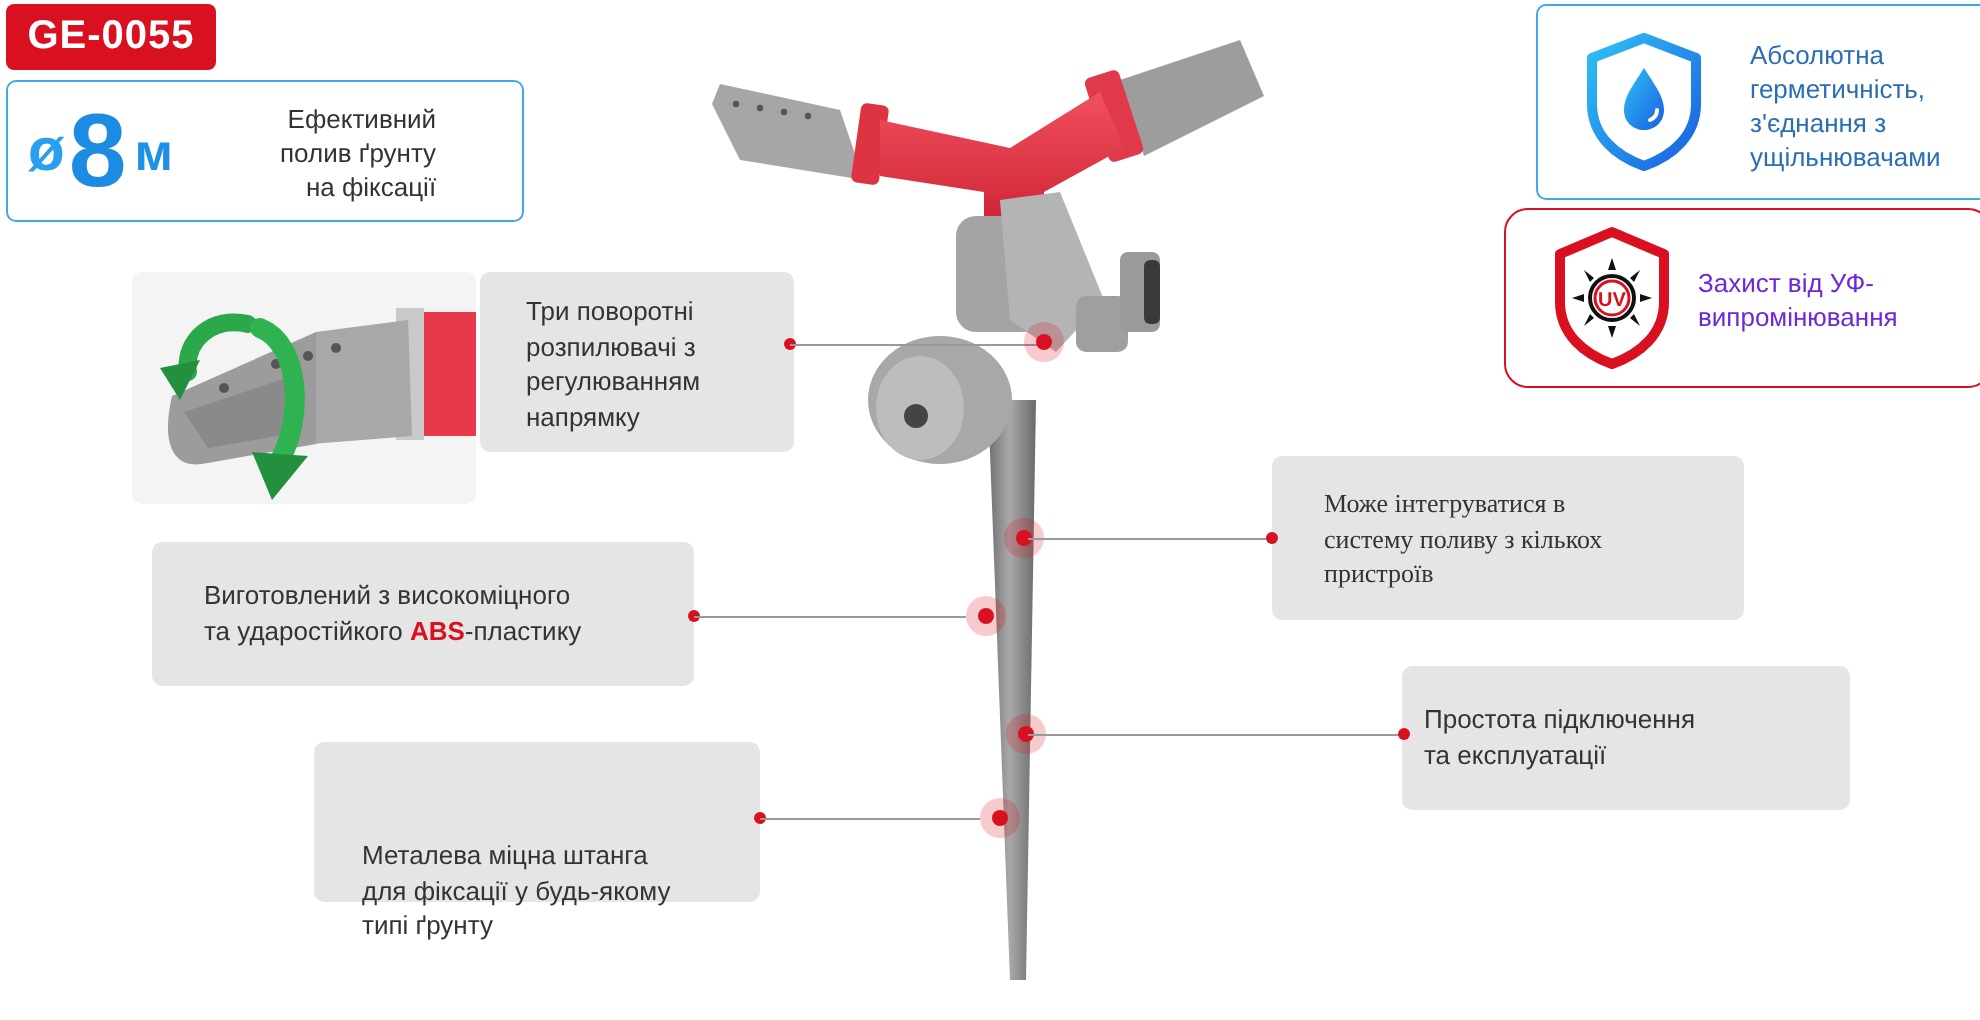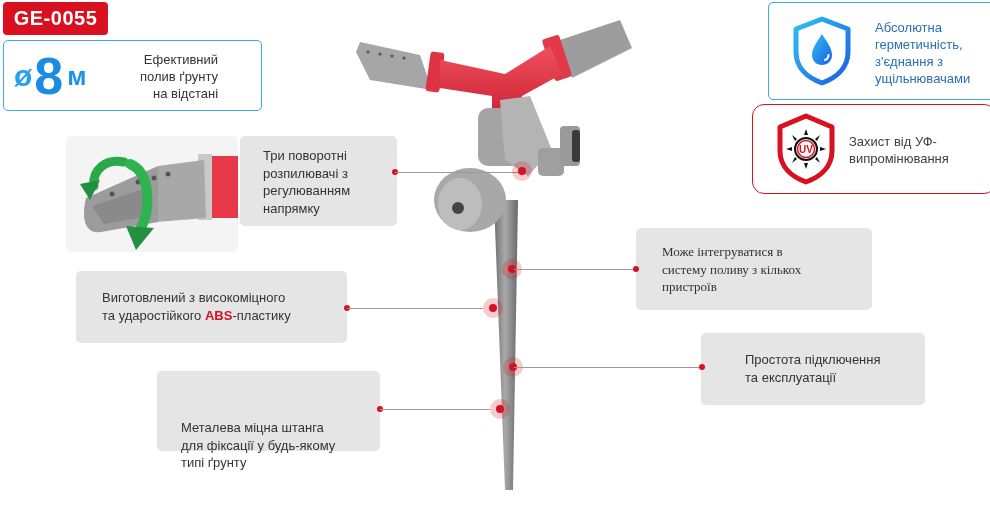--- a/index.html
+++ b/index.html
@@ -34,21 +34,21 @@
   .seal-card .icon { position: absolute; left: 22px; top: 13px; width: 62px; height: 70px; }
   .seal-card .text {
     position: absolute; left: 106px; top: 16px; font-size: 13px; line-height: 17px; color: #2a6fb5;
   }
   .uv-card {
     position: absolute; left: 752px; top: 104px; width: 244px; height: 90px;
     border: 1.5px solid #d9101f; border-radius: 12px; background: #fff; padding-left: 44px;
   }
   .uv-card .icon { position: absolute; left: 22px; top: 8px; width: 62px; height: 72px; }
   .uv-card .text {
-    position: absolute; left: 96px; top: 28px; font-size: 13px; line-height: 17px; color: #404040;
+    position: absolute; left: 96px; top: 28px; font-size: 13px; line-height: 17px; color: #6d28d9;
   }
 
   .feature-box {
     position: absolute; background: #e5e5e5; border-radius: 5px;
     font-size: 13px; line-height: 17.5px; color: #333;
   }
   .feature-box .t { position: absolute; }
   .abs { color: #d9101f; font-weight: 700; }
 
   .nozzle-box {
@@ -70,21 +70,21 @@
 
 <div class="range-card">
   <div class="range-value">
     <span class="dia">ø</span>
     <span class="num">8</span>
     <span class="unit">м</span>
   </div>
   <div class="range-text">
     <div>Ефективний</div>
     <div>полив ґрунту</div>
-    <div>на відстані</div>
+    <div>на фіксації</div>
   </div>
 </div>
 
 <div class="seal-card">
   <svg class="icon" viewBox="0 0 62 70">
     <defs>
       <linearGradient id="sg" x1="0" y1="0" x2="1" y2="1">
         <stop offset="0" stop-color="#2ec0f5"></stop>
           <stop offset="1" stop-color="#1a5fe0"></stop>
       </linearGradient>
@@ -207,21 +207,21 @@
   <div class="t" style="left:26px;top:18px;">
     <div>Виготовлений з високоміцного</div>
     <div><span>та ударостійкого </span><span class="abs">ABS</span><span>-пластику</span></div>
   </div>
 </div>
 <div class="dot" style="left:344px;top:305px;"></div>
 <div class="leader" style="left:347px;top:308px;width:136px;"></div>
 <div class="halo" style="left:483px;top:298px;"></div>
 
 <div class="feature-box" style="left:701px;top:333px;width:224px;height:72px;">
-  <div class="t" style="left:44px;top:18px;">
+  <div class="t" style="left:11px;top:18px;">
     <div>Простота підключення</div>
     <div>та експлуатації</div>
   </div>
 </div>
 <div class="halo" style="left:503px;top:357px;"></div>
 <div class="leader" style="left:514px;top:367px;width:187px;"></div>
 <div class="dot" style="left:699px;top:364px;"></div>
 
 <div class="feature-box" style="left:157px;top:371px;width:223px;height:80px;">
   <div class="t" style="left:24px;top:14px;margin-top:34px;">

